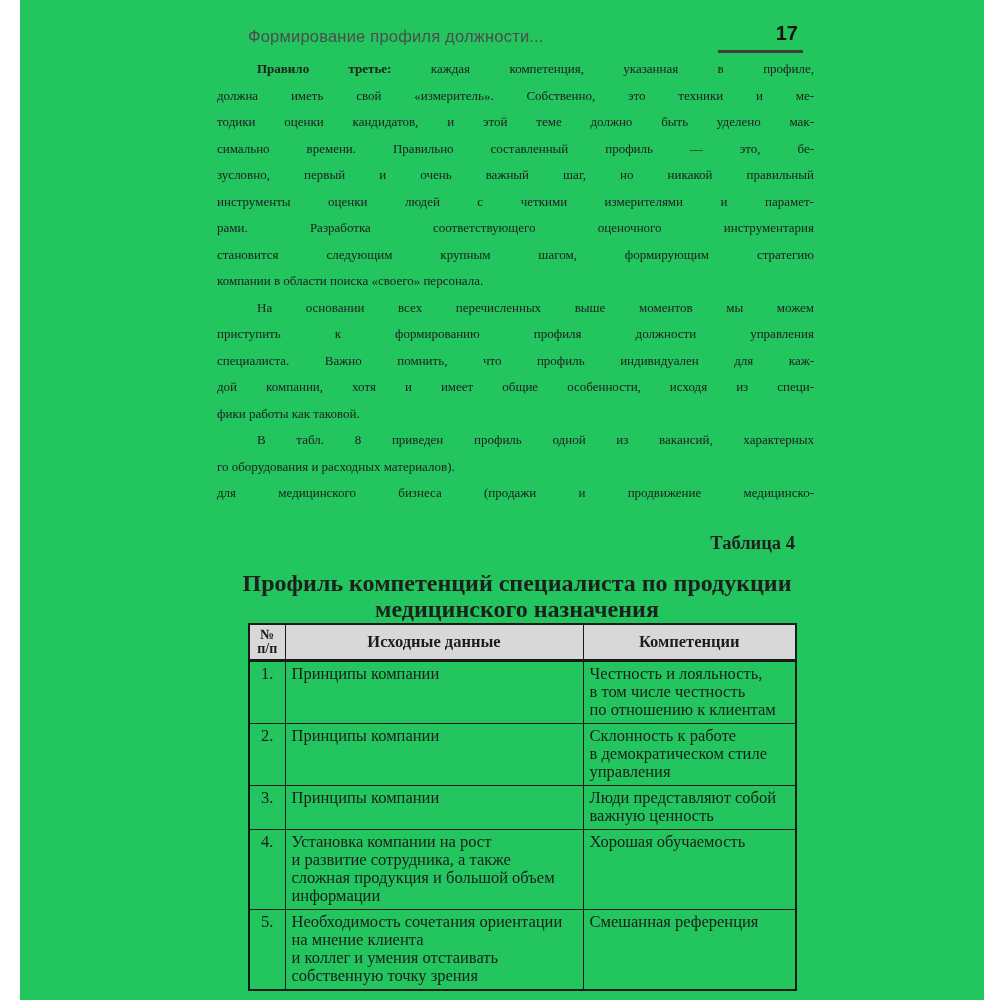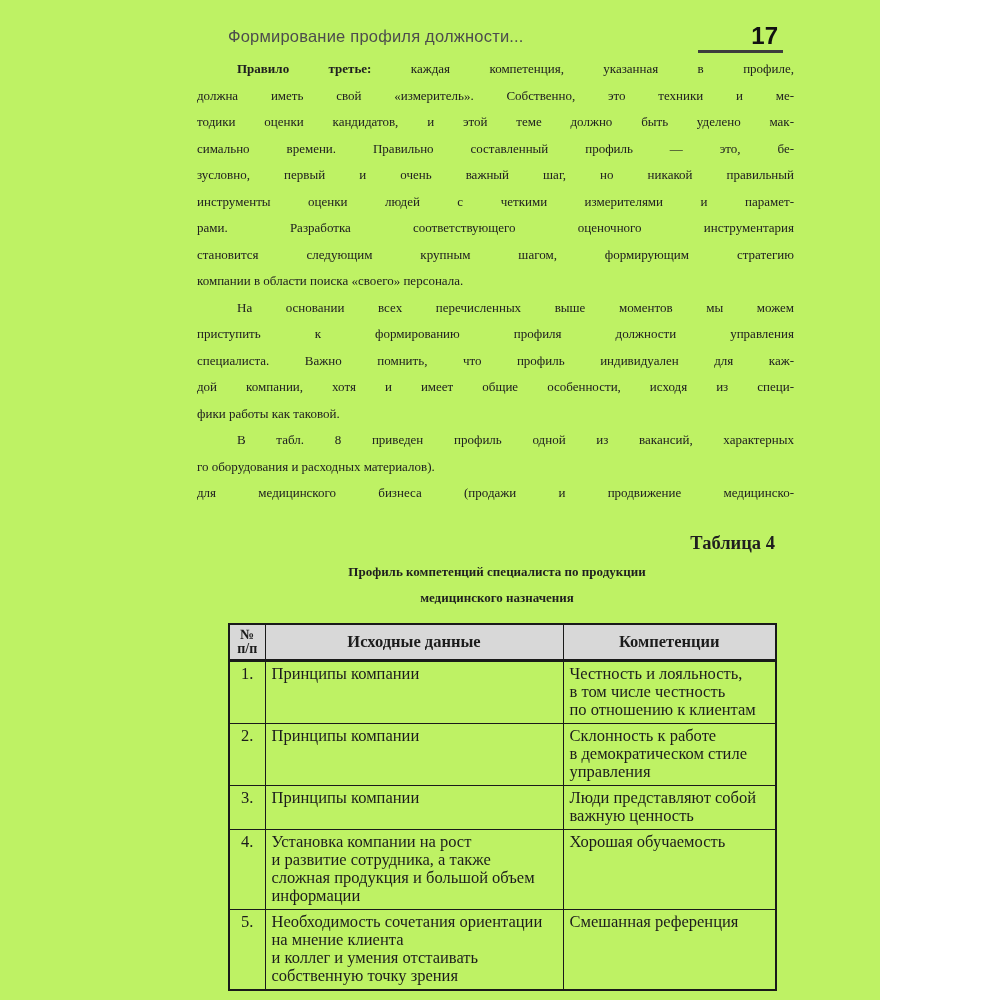--- a/index.html
+++ b/index.html
@@ -1,43 +1,44 @@
 <!DOCTYPE html>
 <html><head>
 <meta charset="utf-8">
 <style>
   * { margin: 0; padding: 0; box-sizing: border-box; }
   html, body { background: #ffffff; }
   .page {
     position: relative;
-    width: 880px;
+    width: 964px;
     height: 1000px;
-    background: #bef264;
+    background: #22c55e;
     font-family: "Liberation Serif", serif;
     color: var(--ink, #1f1f1f);
     overflow: hidden;
+    margin-left: 20px;
   }
 
   
   .rh-title {
     position: absolute;
     left: 228px; top: 27px;
     font-family: "Liberation Sans", sans-serif;
     font-size: 16.5px;
     color: #4d4d4d;
     letter-spacing: 0.2px;
   }
   .rh-page {
     position: absolute;
     left: 700px; top: 22px;
     width: 78px;
     text-align: right;
     font-family: "Liberation Sans", sans-serif;
     font-weight: bold;
-    font-size: 24px;
+    font-size: 20px;
     color: #111;
   }
   .rh-rule {
     position: absolute;
     left: 698px; top: 50px;
     width: 85px; height: 3px;
     background: #3d3d3d;
   }
 
   
@@ -59,25 +60,25 @@
     position: absolute;
     left: 228px; top: 533px;
     width: 547px;
     text-align: right;
     font-weight: bold;
     font-size: 18.5px;
     font-family: Liberation Serif, serif;
   }
   .tbl-title {
     position: absolute;
-    left: 197px; top: 559px;
+    left: 197px; top: 571px;
     width: 600px;
     text-align: center;
     font-weight: bold;
-    font-size: 13px;
+    font-size: 24px;
     line-height: 25.5px;
     white-space: pre-line;
     font-family: Liberation Serif, serif;
   }
 
   
   table.profile {
     position: absolute;
     left: 228px; top: 623px;
     width: 547px;

